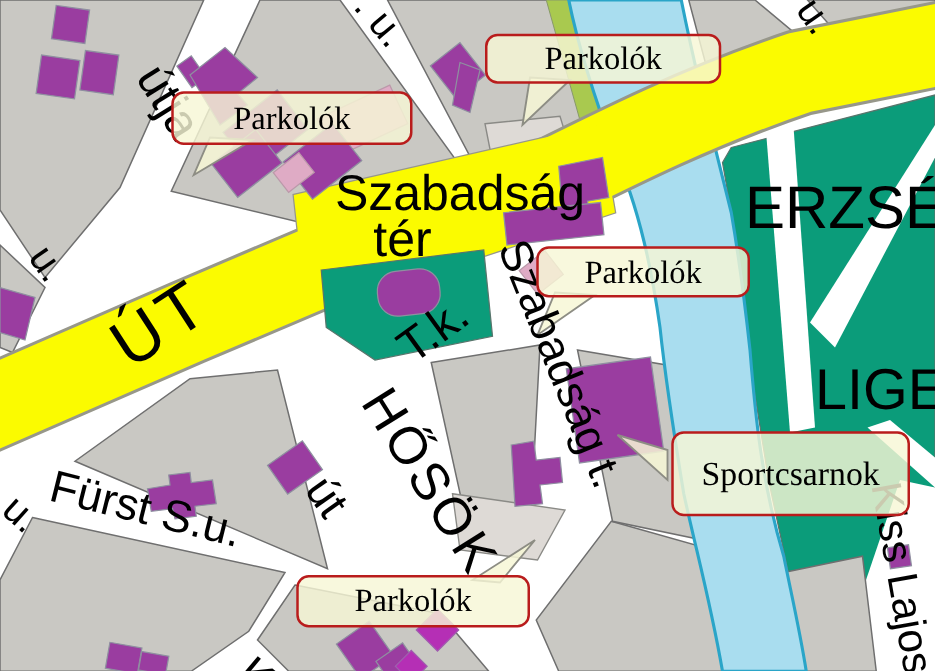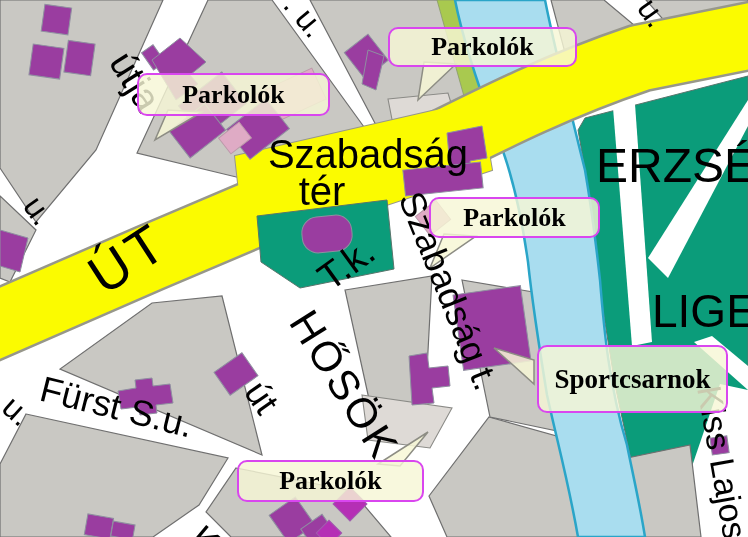--- a/index.html
+++ b/index.html
@@ -14,23 +14,23 @@
   .ter-fill{fill:var(--road);}
   .river{fill:var(--river-fill);stroke:var(--river-stroke);stroke-width:2.5;}
   .park{fill:var(--park);stroke:#58756c;stroke-width:1;}
   .greenstrip{fill:var(--riverside-green);stroke:#88996a;stroke-width:.8;}
   .street{fill:#ffffff;}
   .bldg{fill:var(--building);stroke:#8f8fa0;stroke-width:1;}
   .bldg-pink{fill:var(--building-pink);stroke:#bb99aa;stroke-width:1;}
   .bldg-bright{fill:#b52fb5;stroke:#9f5fae;stroke-width:1;}
   .tail{fill:rgba(247,247,214,.85);stroke:#8d8d84;stroke-width:1.5;}
   .lbl{font-family:"Liberation Sans",sans-serif;fill:#000;}
-  .tooltip{position:absolute;background:rgba(247,247,214,.82);border:2px solid #d946ef;
+  .tooltip{position:absolute;background:rgba(247,247,214,.82);border:2px solid #b91c1c;
            border-radius:10px;display:flex;align-items:center;justify-content:center;
-           font-family:"Liberation Serif","DejaVu Serif",serif;font-weight:700;
+           font-family:"Liberation Serif","DejaVu Serif",serif;font-weight:400;
            font-size:26px;color:#000;box-sizing:border-box;}
 </style>
 </head>
 <body>
 
 <div class="stage">
   <svg width="748" height="537" viewBox="0 0 748 537">
 
     <rect x="0" y="0" width="748" height="537" fill="#ffffff"></rect>
 

